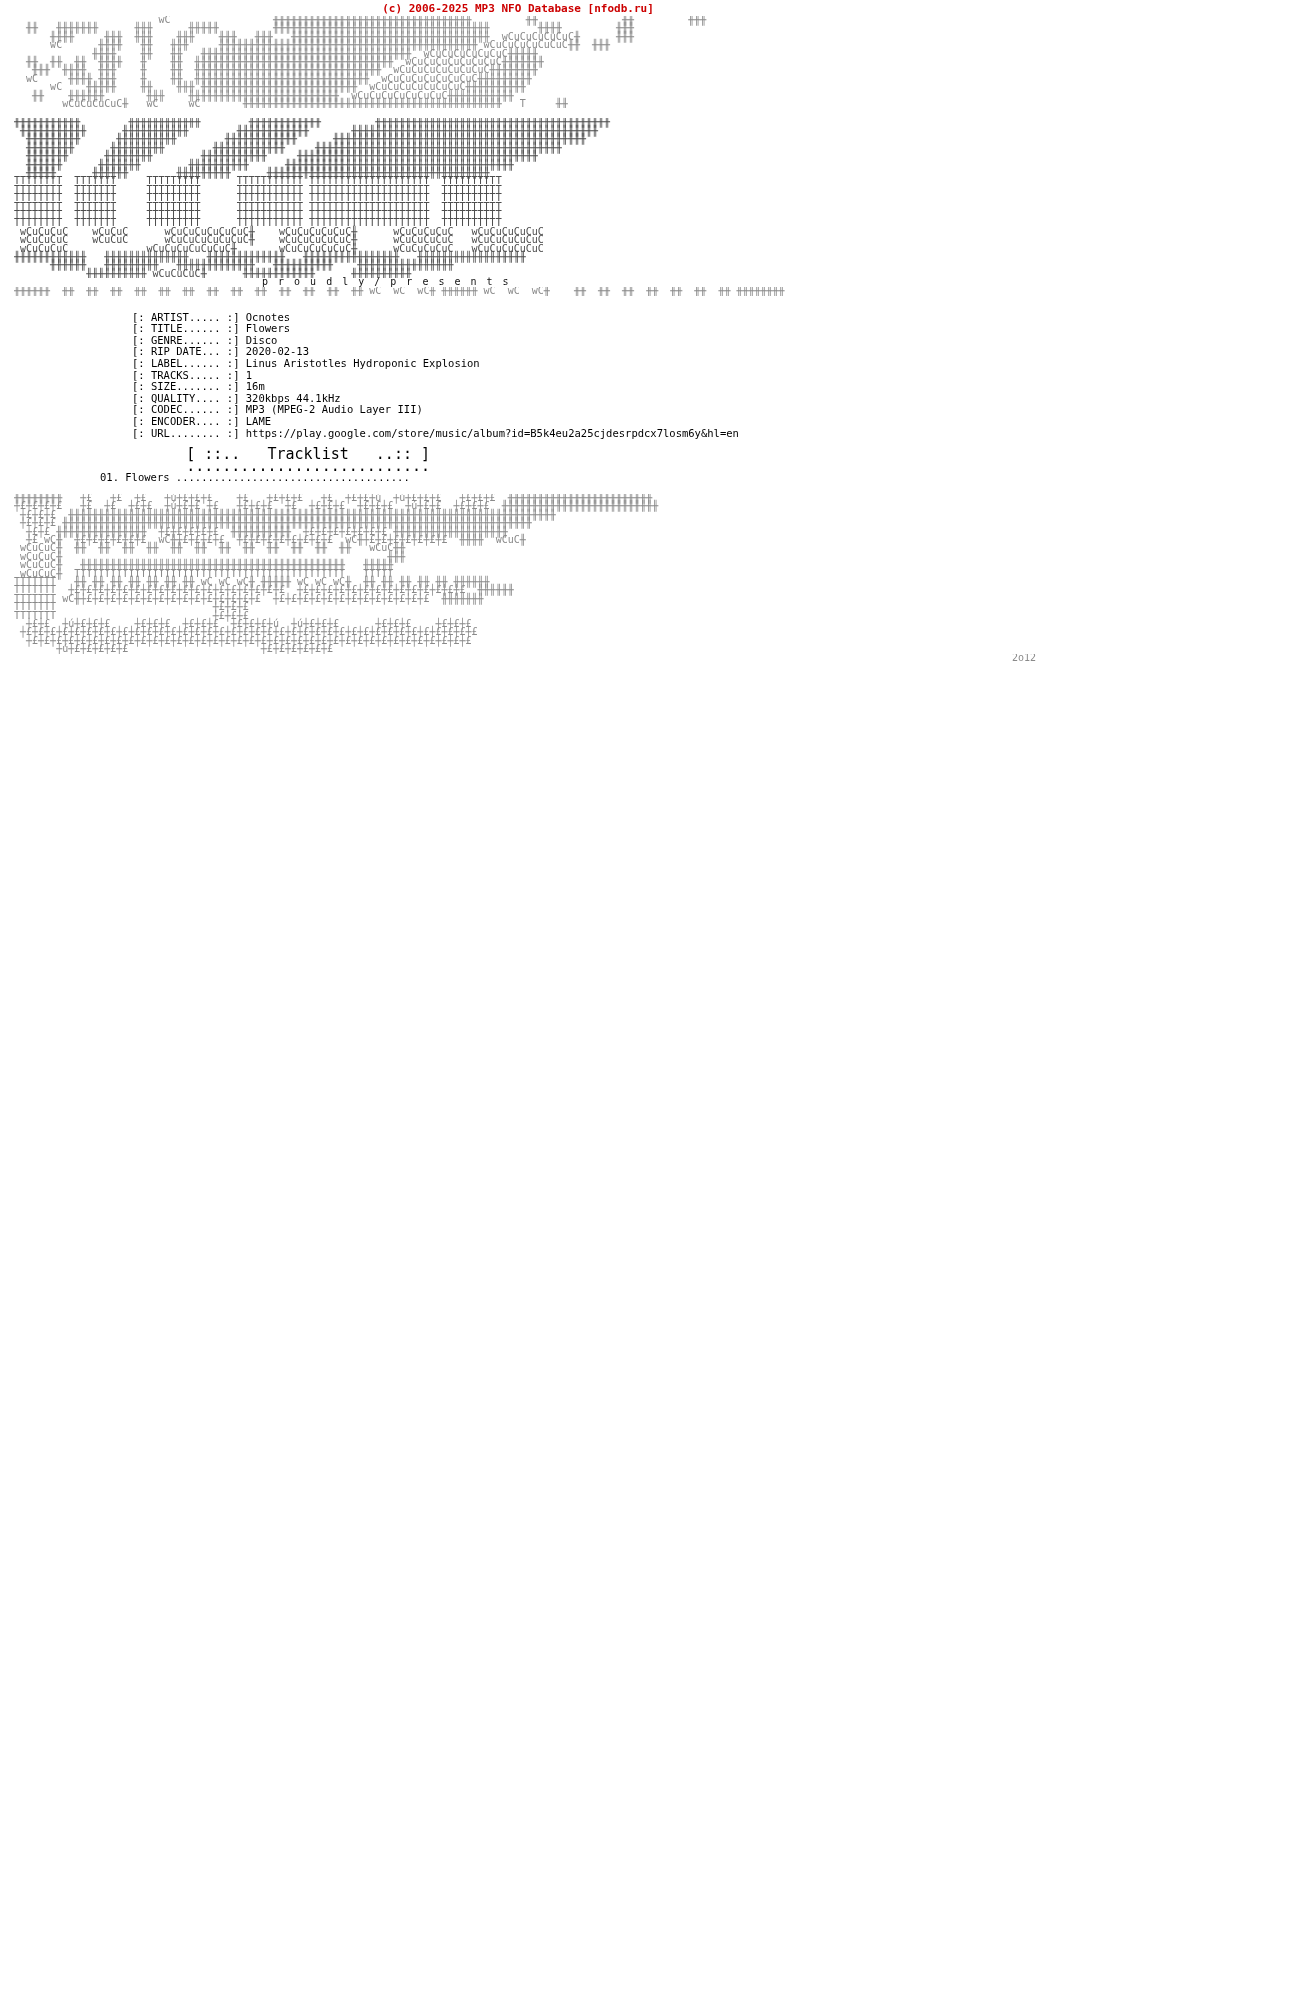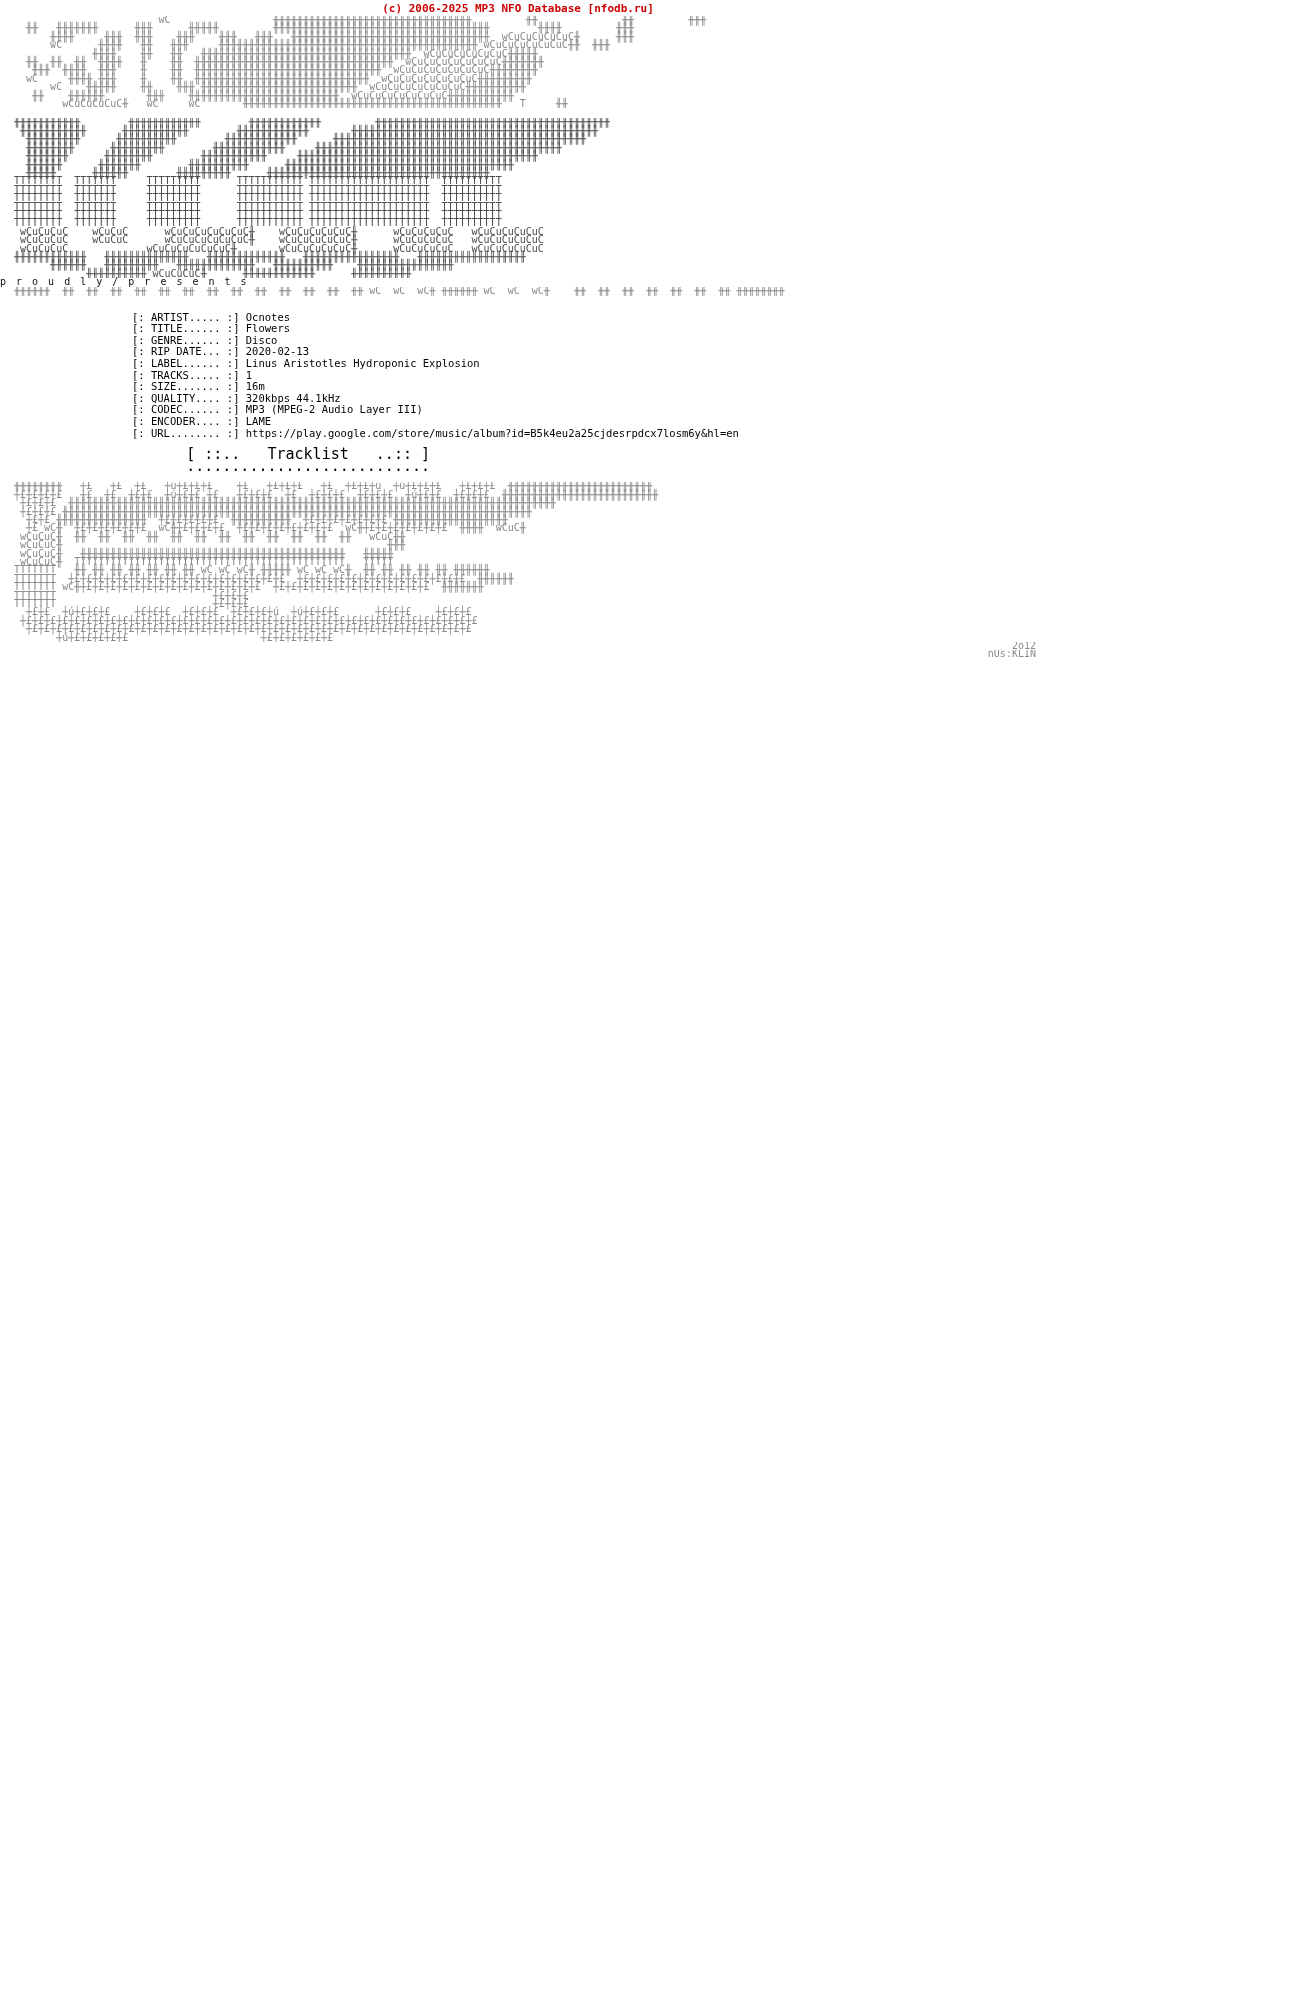--- a/index.html
+++ b/index.html
@@ -44,20 +44,21 @@
     color: #4d4d4d;
   }
   .art-wrap {
     padding-left: 14px;
   }
   .presents {
     font-family: "DejaVu Sans Mono", "Liberation Mono", monospace;
     font-size: 10px;
     color: #111;
     letter-spacing: 2px;
+    padding-left: 262px;
     margin-top: -2px;
   }
   pre.info {
     margin: 0;
     padding: 0 8px 0 132px;
     font-family: "DejaVu Sans Mono", "Liberation Mono", monospace;
     font-size: 10.5px;
     line-height: 11.6px;
     color: #000;
     white-space: pre;
@@ -150,20 +151,21 @@
 [: SIZE....... :] 16m
 [: QUALITY.... :] 320kbps 44.1kHz
 [: CODEC...... :] MP3 (MPEG-2 Audio Layer III)
 [: ENCODER.... :] LAME
 [: URL........ :] https://play.google.com/store/music/album?id=B5k4eu2a25cjdesrpdcx7losm6y&amp;hl=en</pre>
 
   <div class="spacer-sm"></div>
 
   <pre class="tracklist">      [ ::..   Tracklist   ..:: ]</pre>
   <pre class="tracklist">      ...........................</pre>
+  <pre class="tracks">01. Flowers .....................................</pre>
 
   <div class="spacer-sm"></div>
 
   <div class="art-wrap">
     <pre class="art">╫╫╫╫╫╫╫╫   ┼£   ┼£  ┼£   ┼ú┼£┼£┼£    ┼£   ┼£┼£┼£   ┼£  ┼£┼£┼ú  ┼ú┼£┼£┼£   ┼£┼£┼£  ╫╫╫╫╫╫╫╫╫╫╫╫╫╫╫╫╫╫╫╫╫╫╫╫
 ┼£┼£┼£┼£   ┼£  ┼£  ┼£┼£  ┼ú┼£┼£ ┼£   ┼£┼£┼£  ┼£  ┼£┼£┼£  ┼£┼£┼£  ┼ú┼£┼£  ┼£┼£┼£  ╫╫╫╫╫╫╫╫╫╫╫╫╫╫╫╫╫╫╫╫╫╫╫╫╫╫
  ┼£┼£┼£  ╫╫╫╫╫╫╫╫╫╫╫╫╫╫╫╫╫╫╫╫╫╫╫╫╫╫╫╫╫╫╫╫╫╫╫╫╫╫╫╫╫╫╫╫╫╫╫╫╫╫╫╫╫╫╫╫╫╫╫╫╫╫╫╫╫╫╫╫╫╫╫╫╫╫╫╫╫╫╫╫╫
  ┼£┼£┼£ ╫╫╫╫╫╫╫╫╫╫╫╫╫╫╫╫╫╫╫╫╫╫╫╫╫╫╫╫╫╫╫╫╫╫╫╫╫╫╫╫╫╫╫╫╫╫╫╫╫╫╫╫╫╫╫╫╫╫╫╫╫╫╫╫╫╫╫╫╫╫╫╫╫╫╫╫╫╫
   ┼£┼£ ╫╫╫╫╫╫╫╫╫╫╫╫╫╫╫  ┼£┼£┼£┼£┼£  ╫╫╫╫╫╫╫╫╫╫  ┼£┼£┼£┼£┼£┼£┼£ ╫╫╫╫╫╫╫╫╫╫╫╫╫╫╫╫╫╫╫
   ┼£ wC╫  ┼£┼£┼£┼£┼£┼£  wC╫┼£┼£┼£┼£  ┼£┼£┼£┼£┼£┼£┼£┼£  wC╫┼£┼£┼£┼£┼£┼£┼£  ╫╫╫╫  wCuC╫
@@ -177,16 +179,15 @@
 TTTTTTT                          ┼£┼£┼£
 TTTTTTT                          ┼£┼£┼£
   ┼£┼£  ┼ú┼£┼£┼£    ┼£┼£┼£  ┼£┼£┼£  ┼£┼£┼£┼ú  ┼ú┼£┼£┼£      ┼£┼£┼£    ┼£┼£┼£
  ┼£┼£┼£┼£┼£┼£┼£┼£┼£┼£┼£┼£┼£┼£┼£┼£┼£┼£┼£┼£┼£┼£┼£┼£┼£┼£┼£┼£┼£┼£┼£┼£┼£┼£┼£┼£┼£┼£
   ┼£┼£┼£┼£┼£┼£┼£┼£┼£┼£┼£┼£┼£┼£┼£┼£┼£┼£┼£┼£┼£┼£┼£┼£┼£┼£┼£┼£┼£┼£┼£┼£┼£┼£┼£┼£┼£
        ┼ú┼£┼£┼£┼£┼£                      ┼£┼£┼£┼£┼£┼£</pre>
   </div>
 
   <div class="art-wrap footer-year">
     <pre class="art">2o12</pre>
-    <pre class="art">nUs:KLIN</pre>
   </div>
 
 </div>
 
 </body></html>

